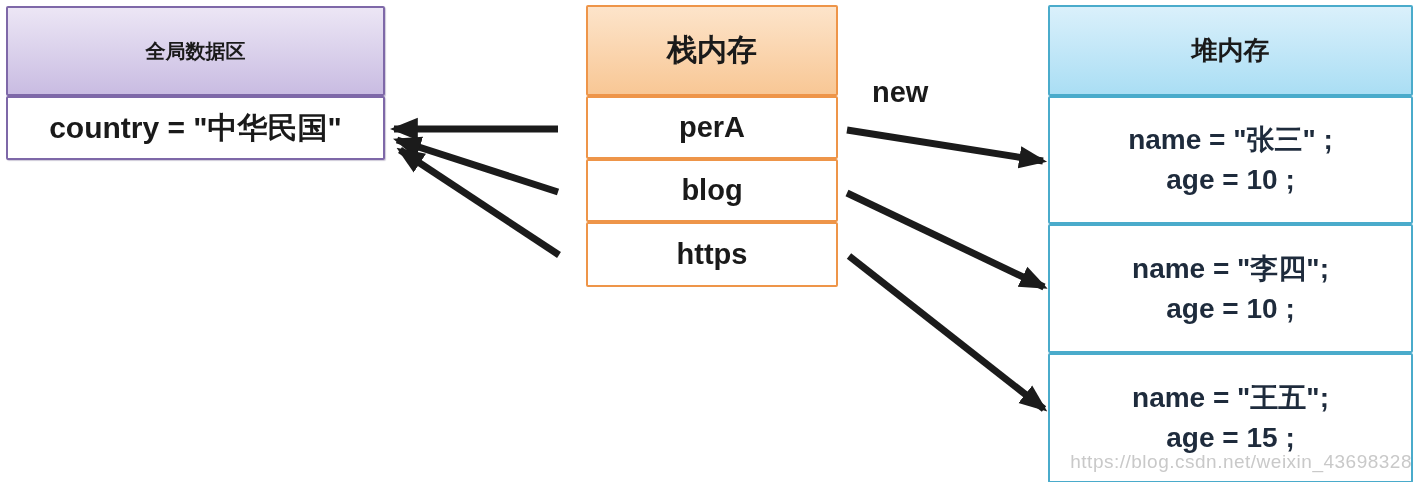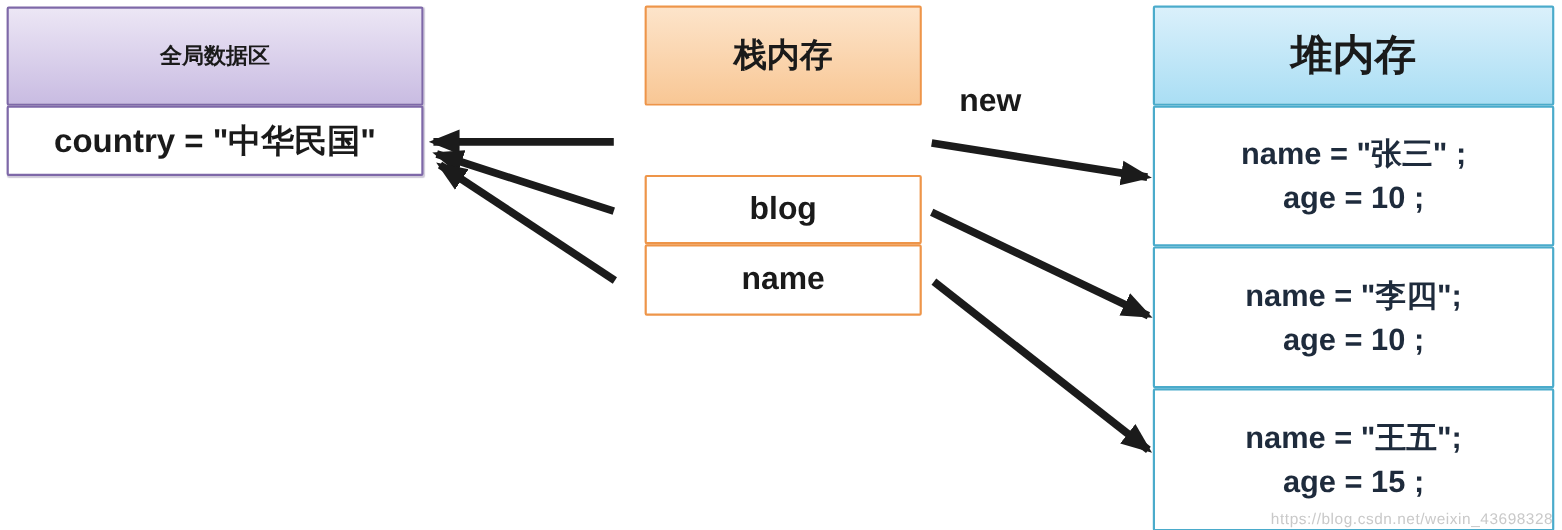--- a/index.html
+++ b/index.html
@@ -75,21 +75,21 @@
   }
   .stack-cell-1 { top: 91px;  height: 63px; }
   .stack-cell-2 { top: 154px; height: 63px; }
   .stack-cell-3 { top: 217px; height: 65px; }
   
   .heap-box { left: 1048px; top: 5px; width: 365px; height: 473px; }
   .heap-hdr {
     top: 0; height: 91px;
     border-color: var(--blue-border, #4aabcb);
     background: linear-gradient(180deg, var(--blue-grad-top, #daf0fb), var(--blue-grad-bottom, #aadef4));
-    font-size: 38px;
+    font-size: 26px;
   }
   .heap-cell {
     border-color: var(--blue-border, #4aabcb);
     background: #ffffff;
     font-size: 28px;
     line-height: 40px;
     color: var(--heap-text-color, #1e2b3c);
   }
   .heap-cell-1 { top: 91px;  height: 128px; }
   .heap-cell-2 { top: 219px; height: 129px; }
@@ -101,25 +101,24 @@
     top: 76px;
     font-size: 29px;
     font-weight: bold;
     color: var(--text-color, #1a1a1a);
     text-align: right;
   }
   .watermark {
     position: absolute;
     right: 8px;
     top: 451px;
-    font-size: 14px;
+    font-size: 19px;
     font-weight: normal;
     color: var(--watermark-color, #c9c9c9);
     letter-spacing: 0.5px;
-    margin-top: 12px;
   }
 </style>
 </head>
 <body>
 
 <div class="canvas">
 
   <svg class="arrow-layer" viewBox="0 0 1420 482" xmlns="http://www.w3.org/2000/svg">
     <defs>
       <marker id="ah" viewBox="0 0 10 8" refX="8.5" refY="4" markerWidth="4" markerHeight="3.4" orient="auto-start-reverse">
@@ -136,22 +135,23 @@
 
   <div class="box global-box">
     <div class="hdr global-hdr">
       <div>全局数据区</div>
     </div>
     <div class="cell global-cell">country = "中华民国"</div>
   </div>
 
   <div class="box stack-box">
     <div class="hdr stack-hdr">栈内存</div>
+    <div class="cell stack-cell stack-cell-1">perA</div>
     <div class="cell stack-cell stack-cell-2">blog</div>
-    <div class="cell stack-cell stack-cell-3">name</div>
+    <div class="cell stack-cell stack-cell-3">https</div>
   </div>
 
   <div class="box heap-box">
     <div class="hdr heap-hdr">堆内存</div>
     <div class="cell heap-cell heap-cell-1">
       <div>name = "张三" ;</div>
       <div>age = 10 ;</div>
     </div>
     <div class="cell heap-cell heap-cell-2">
       <div>name = "李四";</div>

